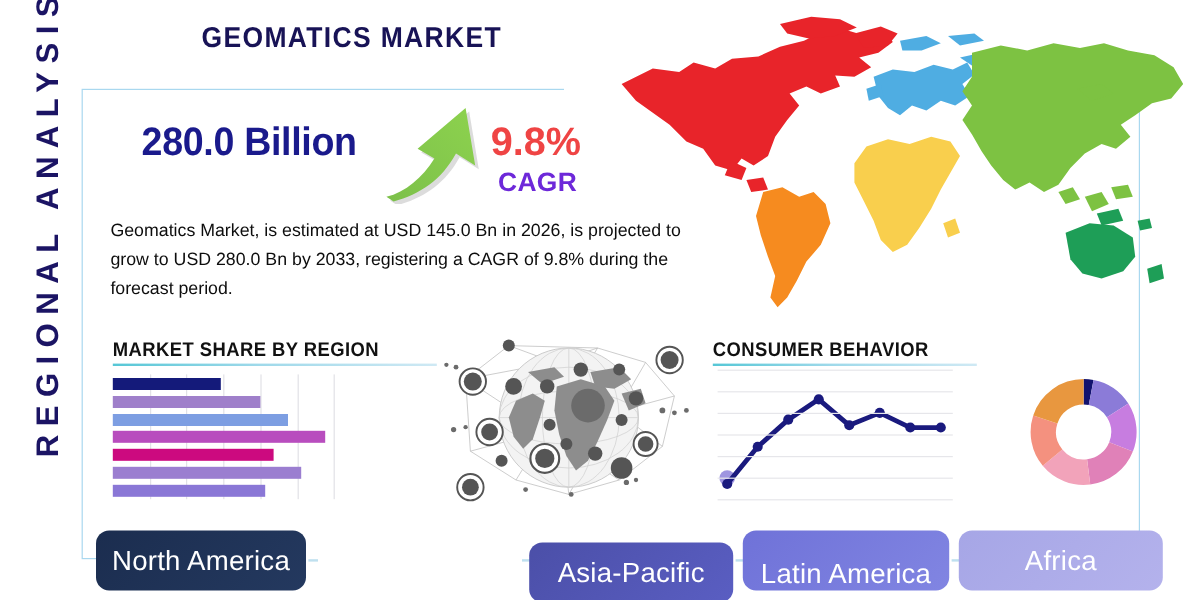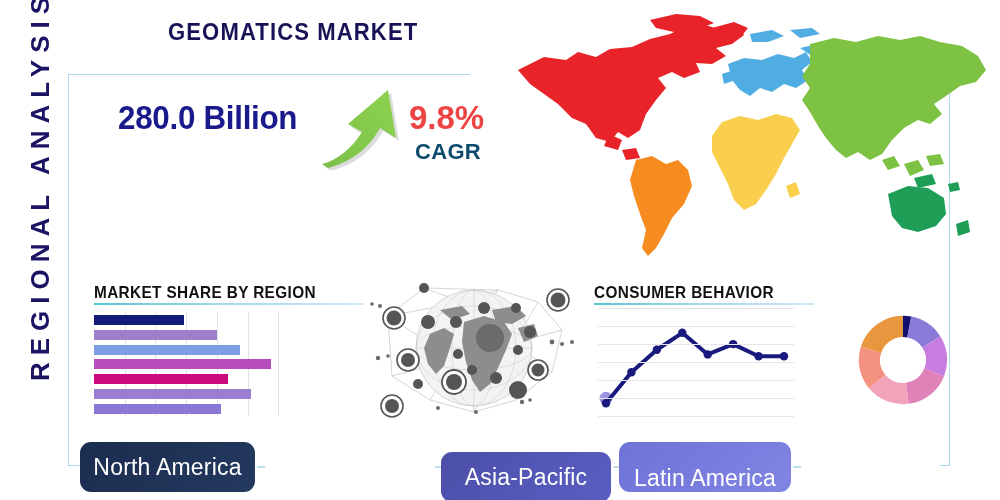--- a/index.html
+++ b/index.html
@@ -61,21 +61,21 @@
     position:absolute;left:98px;top:138px;
     font-size:22px;font-weight:700;color:#000;
     letter-spacing:-0.2px;
   }
   .cagr-value{
     position:absolute;left:409px;top:99px;
     font-size:33px;font-weight:700;color:#ef4444;
   }
   .cagr-caption{
     position:absolute;left:415px;top:139px;
-    font-size:22px;font-weight:700;color:#0c4a6e;
+    font-size:22px;font-weight:700;color:#6d28d9;
     letter-spacing:0.3px;
   }
   .arrow-wrap{
     position:absolute;left:318px;top:86px;width:86px;height:84px;
   }
 
   
   .desc{
     position:absolute;left:92px;top:182px;
     width:490px;
@@ -159,20 +159,21 @@
         </linearGradient>
       </defs>
       <path d="M4 78 C20 74 34 62 44 46 L30 38 L70 4 L78 52 L62 42 C50 64 32 76 10 82 Z" fill="#9a9a9a" opacity=".35" transform="translate(3,3)"></path>
       <path d="M4 78 C20 74 34 62 44 46 L30 38 L70 4 L78 52 L62 42 C50 64 32 76 10 82 Z" fill="url(#agr)"></path>
     </svg>
   </div>
 
   <div class="cagr-value">9.8%</div>
   <div class="cagr-caption">CAGR</div>
 
+  <div class="desc">Geomatics Market, is estimated at USD 145.0 Bn in 2026, is projected to grow to USD 280.0 Bn by 2033, registering a CAGR of 9.8% during the forecast period.</div>
 
   <div class="worldmap">
     <svg viewBox="0 0 495 255" width="495" height="255">
 
       <path fill="#e8242a" d="M18 62 L44 49 L66 52 L78 44 L96 49 L110 41 L132 39 L150 31 L170 26 L186 18 L205 17 L222 22 L238 18 L244 27 L232 36 L216 40 L226 48 L212 56 L196 55 L200 64 L184 70 L172 64 L158 70 L166 80 L156 92 L146 106 L140 122 L128 130 L118 124 L110 134 L96 130 L86 116 L72 110 L58 96 L44 86 L30 76 Z"></path>
       <path fill="#e8242a" d="M150 12 L176 6 L200 8 L214 15 L196 22 L174 24 L156 20 Z"></path>
       <path fill="#e8242a" d="M212 20 L234 14 L248 20 L240 30 L220 32 Z"></path>
       <path fill="#e8242a" d="M109 126 L122 132 L118 142 L104 138 Z"></path>
       <path fill="#e8242a" d="M122 142 L136 140 L140 150 L126 152 Z"></path>
 
@@ -369,15 +370,18 @@
       <div class="tab-link" style="left: 177px; width: 8px;"></div>
       <div class="tab-link" style="left: 355px; width: 8px;"></div>
       <div class="tab" style="left: 361px; width: 170px; background: linear-gradient(135deg, rgb(75, 79, 168), rgb(90, 94, 194)); margin-top: 10px;">
         <span>Asia-Pacific</span>
       </div>
       <div class="tab-link" style="left: 533px; width: 8px;"></div>
       <div class="tab" style="left: 539px; width: 172px; background: linear-gradient(135deg, rgb(111, 114, 216), rgb(129, 133, 226)); align-items: flex-end;">
         <span>Latin America</span>
       </div>
       <div class="tab-link" style="left: 713px; width: 8px;"></div>
+      <div class="tab" style="left: 719px; width: 170px; background: linear-gradient(135deg, rgb(166, 166, 230), rgb(180, 178, 236));">
+        <span>Africa</span>
+      </div>
     </div>
 
 </div>
 
 </body></html>

